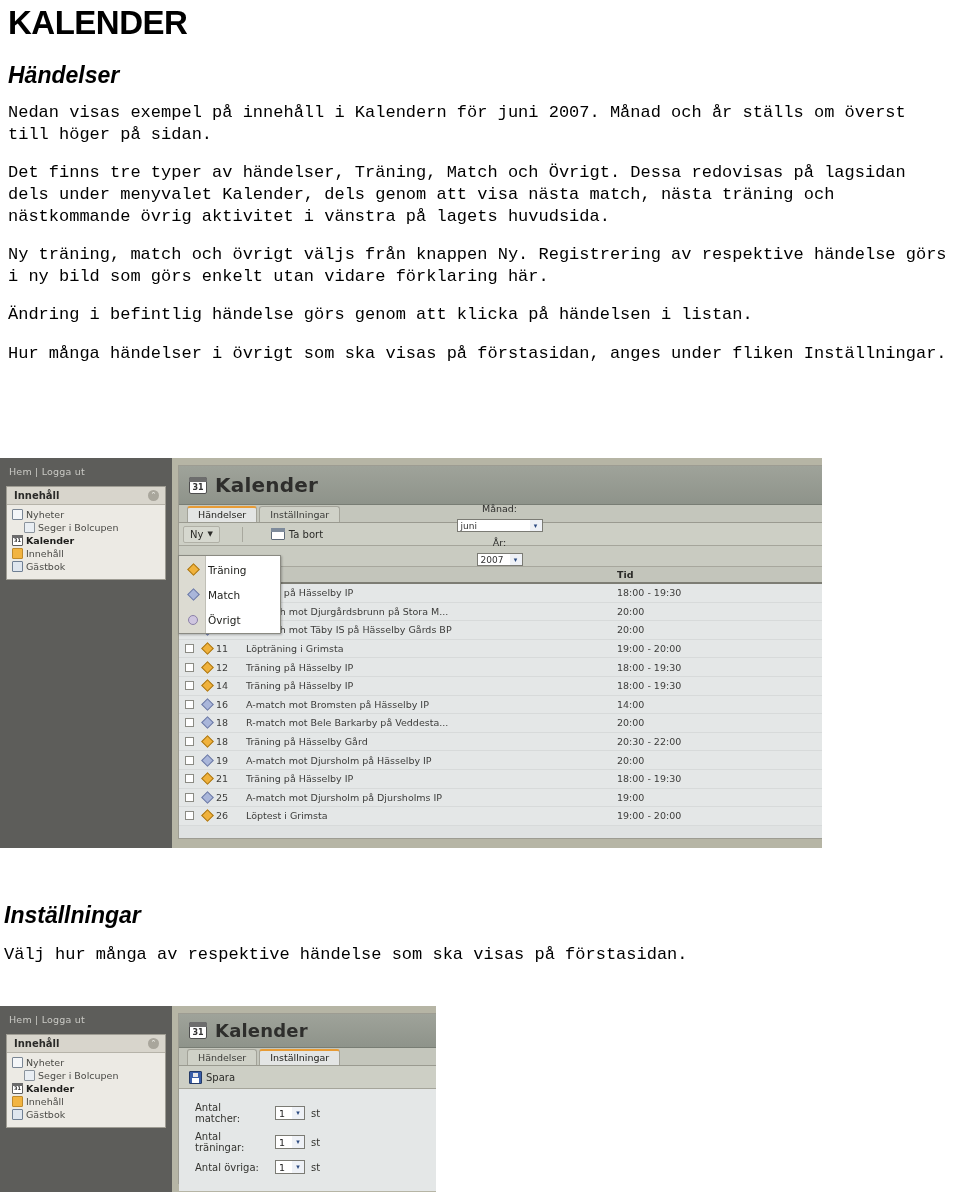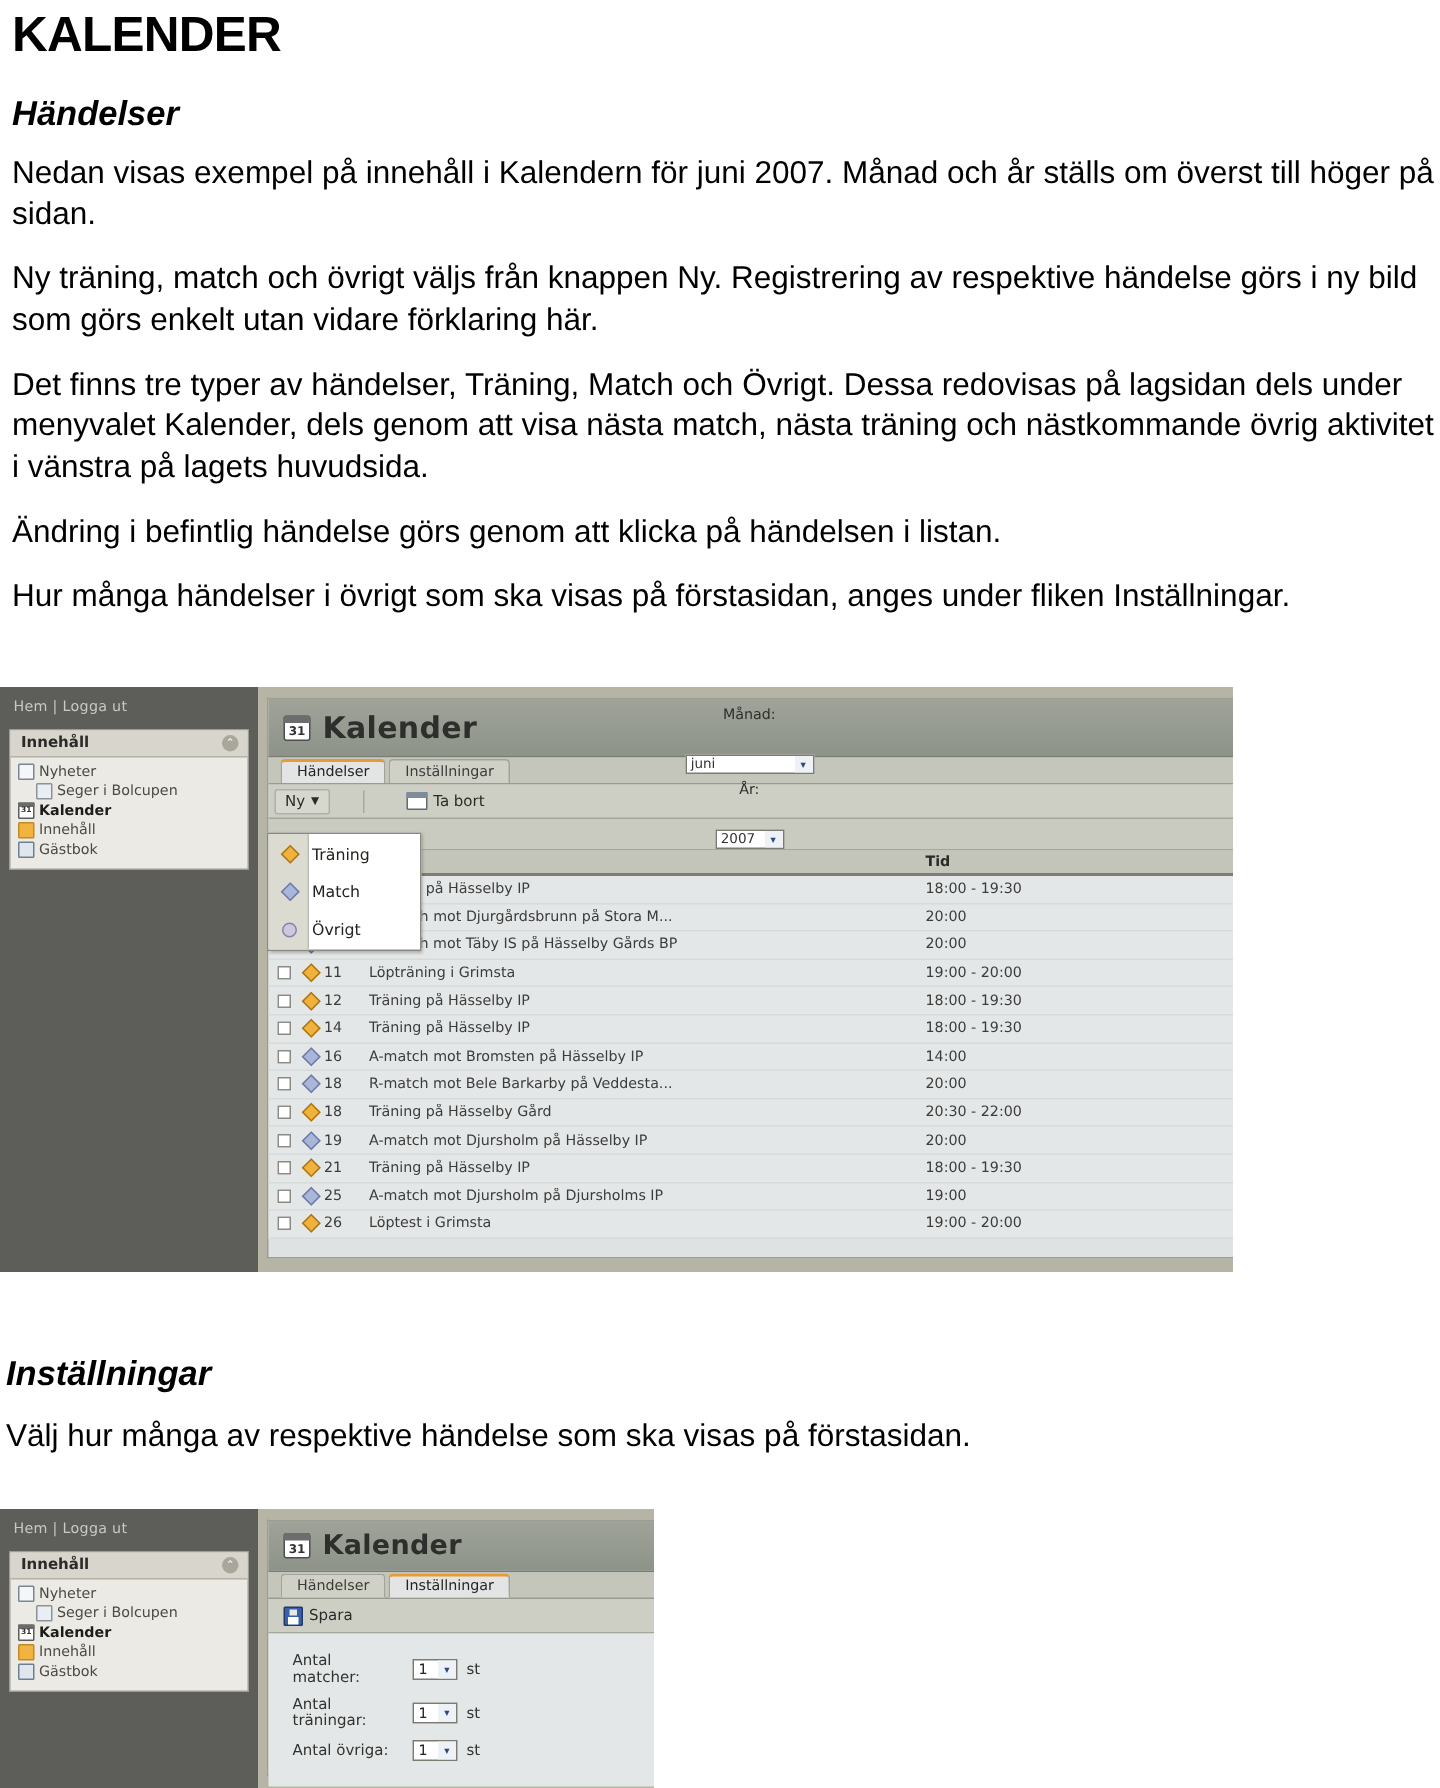--- a/index.html
+++ b/index.html
@@ -18,22 +18,22 @@
     font-family:"Liberation Sans", sans-serif;
     font-size:33px; font-weight:bold; letter-spacing:-0.5px;
     margin:6px 0 0 4px; line-height:1.05;
   }
   h2.doc-sub {
     font-family:"Liberation Sans", sans-serif;
     font-size:23px; font-weight:bold; font-style:italic;
     margin:22px 0 0 4px; line-height:1.05;
   }
   p.doc-p {
-    font-family:Liberation Sans, sans-serif;
-    font-size:21px; line-height:1.30;
+    font-family:Liberation Mono, monospace;
+    font-size:17px; line-height:1.30;
     margin:15px 0 0 4px; max-width:955px;
   }
   p.doc-p.tight { margin-top:16px; }
 
   
   .shot {
     position:relative;
     font-family:"DejaVu Sans", sans-serif;
     background:#5a5a57;
     overflow:hidden;
@@ -168,21 +168,21 @@
 
   
   .shot .filterbar {
     height:21px; background:#c9cbc1; border-bottom:1px solid #a7a79d;
     display:flex; align-items:center; justify-content:flex-end;
     padding-right:2px; gap:5px; font-size:9.5px; color:#2e2e2c;flex-direction:column;
   }
   .shot .select {
     display:inline-flex; align-items:center;
     background:#fff; border:1px solid #7b7b74;
-    height:16px; font-size:9px; color:#333; padding:0 0 0 3px;margin-top:16px;
+    height:16px; font-size:9px; color:#333; padding:0 0 0 3px;
   }
   .shot .select .val { min-width:10px; }
   .shot .select .arrow {
     width:12px; height:11px; margin-left:auto;
     background:#eef1f6; color:#2b4a80; font-size:7px;
     display:flex; align-items:center; justify-content:center;
   }
 
   
   .shot .thead {
@@ -266,22 +266,22 @@
 </style>
 </head>
 <body>
 
 <div class="page">
 
   <h1 class="doc-title">KALENDER</h1>
   <h2 class="doc-sub">Händelser</h2>
 
   <p class="doc-p">Nedan visas exempel på innehåll i Kalendern för juni 2007. Månad och år ställs om överst till höger på sidan.</p>
+  <p class="doc-p tight">Det finns tre typer av händelser, Träning, Match och Övrigt. Dessa redovisas på lagsidan dels under menyvalet Kalender, dels genom att visa nästa match, nästa träning och nästkommande övrig aktivitet i vänstra på lagets huvudsida.</p>
   <p class="doc-p tight">Ny träning, match och övrigt väljs från knappen Ny. Registrering av respektive händelse görs i ny bild som görs enkelt utan vidare förklaring här.</p>
-  <p class="doc-p tight">Det finns tre typer av händelser, Träning, Match och Övrigt. Dessa redovisas på lagsidan dels under menyvalet Kalender, dels genom att visa nästa match, nästa träning och nästkommande övrig aktivitet i vänstra på lagets huvudsida.</p>
   <p class="doc-p tight">Ändring i befintlig händelse görs genom att klicka på händelsen i listan.</p>
   <p class="doc-p tight">Hur många händelser i övrigt som ska visas på förstasidan, anges under fliken Inställningar.</p>
 
   <div class="shot" id="shot-handelser">
 
     <div class="sidebar">
       <div class="sb-top">Hem | Logga ut</div>
       <div class="sb-panel">
         <div class="sb-panel-hd">
           <span>Innehåll</span>

